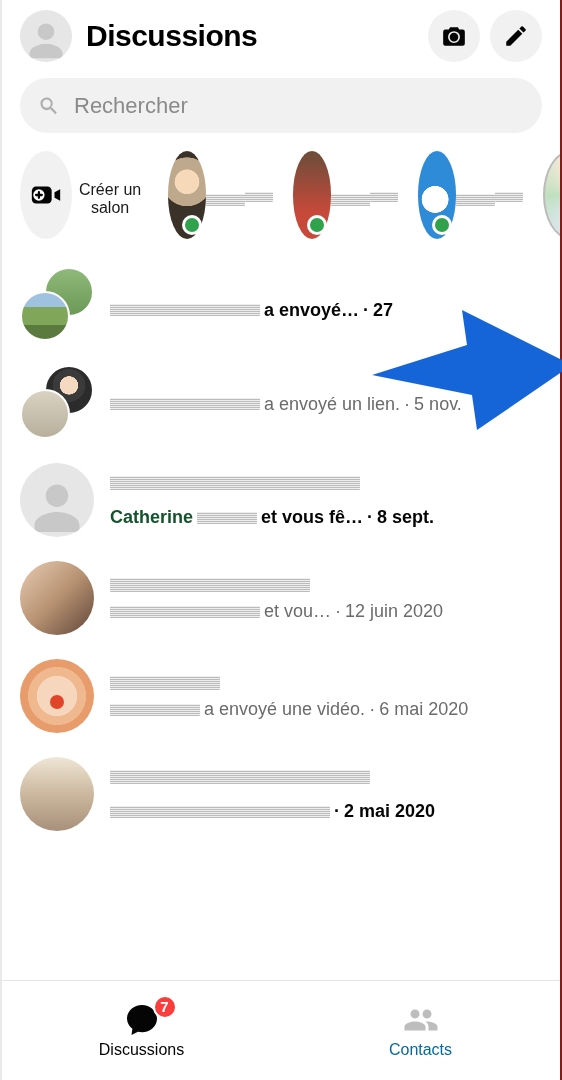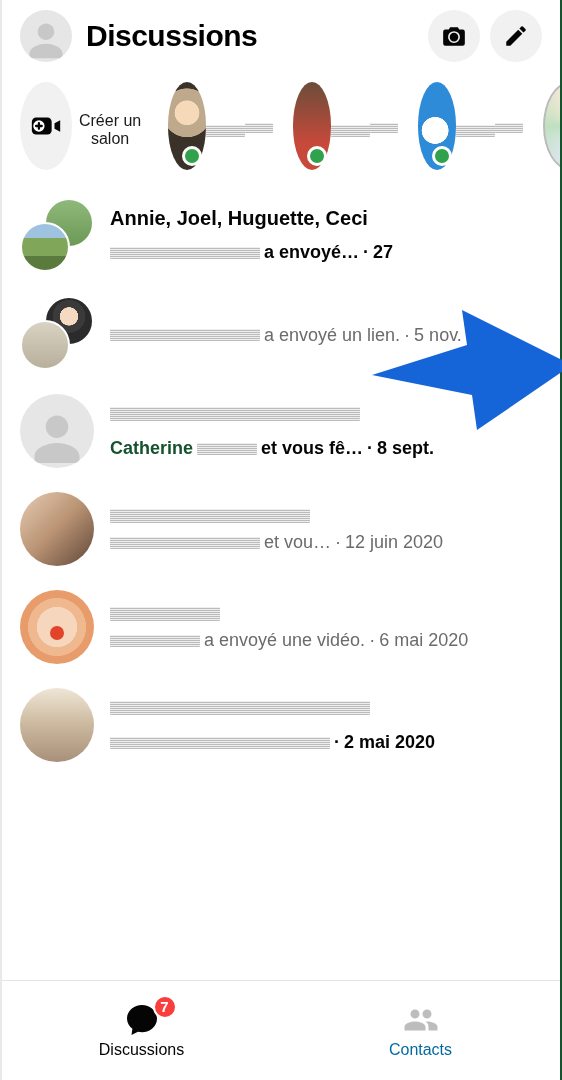--- a/index.html
+++ b/index.html
@@ -1,17 +1,17 @@
 <!DOCTYPE html>
 <html><head>
 <meta charset="utf-8">
 <style>
   * { box-sizing: border-box; margin: 0; padding: 0; }
   html, body { width: 562px; height: 1080px; font-family: -apple-system, BlinkMacSystemFont, "Segoe UI", Helvetica, Arial, sans-serif; background: #fff; overflow: hidden; }
-  .app { width: 100%; height: 100%; display: flex; flex-direction: column; position: relative; background:#fff; border-left:2px solid #e9e9e9; border-right:2px solid #14532d;}
+  .app { width: 100%; height: 100%; display: flex; flex-direction: column; position: relative; background:#fff; border-left:2px solid #e9e9e9; border-right:2px solid #7f1d1d;}
   
   .header { display: flex; align-items: center; padding: 10px 18px 6px 18px; gap: 10px; }
   .avatar-placeholder { width: 52px; height: 52px; border-radius: 50%; background: #e6e6e6; display:flex; align-items:flex-end; justify-content:center; overflow:hidden;}
   .avatar-placeholder svg { width: 44px; height: 44px; }
   .header-title { font-size: 30px; font-weight: 800; flex: 1; margin-left: 4px; letter-spacing: -0.5px;}
   .round-btn { width: 52px; height: 52px; border-radius: 50%; background: #f1f1f1; display: flex; align-items: center; justify-content: center; cursor: pointer; }
   .round-btn svg { width: 26px; height: 26px; }
   
   .search-row { padding: 10px 18px 4px 18px; }
   .search-pill { background: #f1f1f1; border-radius: 28px; height: 55px; display: flex; align-items: center; padding: 0 18px; gap: 14px; }
@@ -84,20 +84,28 @@
           <path fill="#050505" d="M12 9a4 4 0 100 8 4 4 0 000-8zm8-3h-3.2l-1.2-2H8.4L7.2 6H4a2 2 0 00-2 2v11a2 2 0 002 2h16a2 2 0 002-2V8a2 2 0 00-2-2zm-8 12.5A5.5 5.5 0 1117.5 13 5.5 5.5 0 0112 18.5z"></path>
         </svg>
     </div>
     <div class="round-btn">
       <svg viewBox="0 0 24 24">
           <path fill="#050505" d="M3 17.25V21h3.75L17.81 9.94l-3.75-3.75L3 17.25zM20.71 7.04a1 1 0 000-1.41l-2.34-2.34a1 1 0 00-1.41 0l-1.83 1.83 3.75 3.75 1.83-1.83z"></path>
         </svg>
     </div>
   </div>
 
+  <div class="search-row">
+    <div class="search-pill">
+      <svg viewBox="0 0 24 24">
+          <path fill="#777" d="M15.5 14h-.79l-.28-.27a6.471 6.471 0 001.57-5.18C15.47 5.11 12.62 2.5 9.24 2.8 5.19 3.17 2.17 6.19 2.8 10.24c.53 3.38 3.31 6.23 6.75 6.26a6.47 6.47 0 004.18-1.57l.27.28v.79l5 4.99L20.49 19l-4.99-5zm-6 0C7.01 14 5 11.99 5 9.5S7.01 5 9.5 5 14 7.01 14 9.5 11.99 14 9.5 14z"></path>
+        </svg>
+      <span>Rechercher</span>
+    </div>
+  </div>
 
   <div class="stories">
     <div class="story">
       <div class="story-avatar solid">
         <svg viewBox="0 0 24 24" width="34" height="34">
           <rect x="2" y="6" width="14" height="12" rx="3" fill="#050505"></rect>
           <path d="M18 10l4-2v8l-4-2z" fill="#050505"></path>
           <circle cx="7" cy="12" r="4" fill="#fff"></circle>
           <path d="M7 10v4M5 12h4" stroke="#050505" stroke-width="1.6" stroke-linecap="round"></path>
         </svg>
@@ -132,21 +140,20 @@
   </div>
 
   <div class="list">
 
     <div class="row">
       <div class="stack">
         <div class="a av-green"></div>
           <div class="b av-field"></div>
       </div>
       <div class="row-body">
-        <div class="row-title bold">Annie, Joel, Huguette, Ceci</div>
         <div class="row-sub bold">
           <span class="redact" style="width:150px;"></span>
           <span>a envoyé…</span>
           <span>·</span>
           <span>27</span>
         </div>
       </div>
     </div>
 
     <div class="row">

